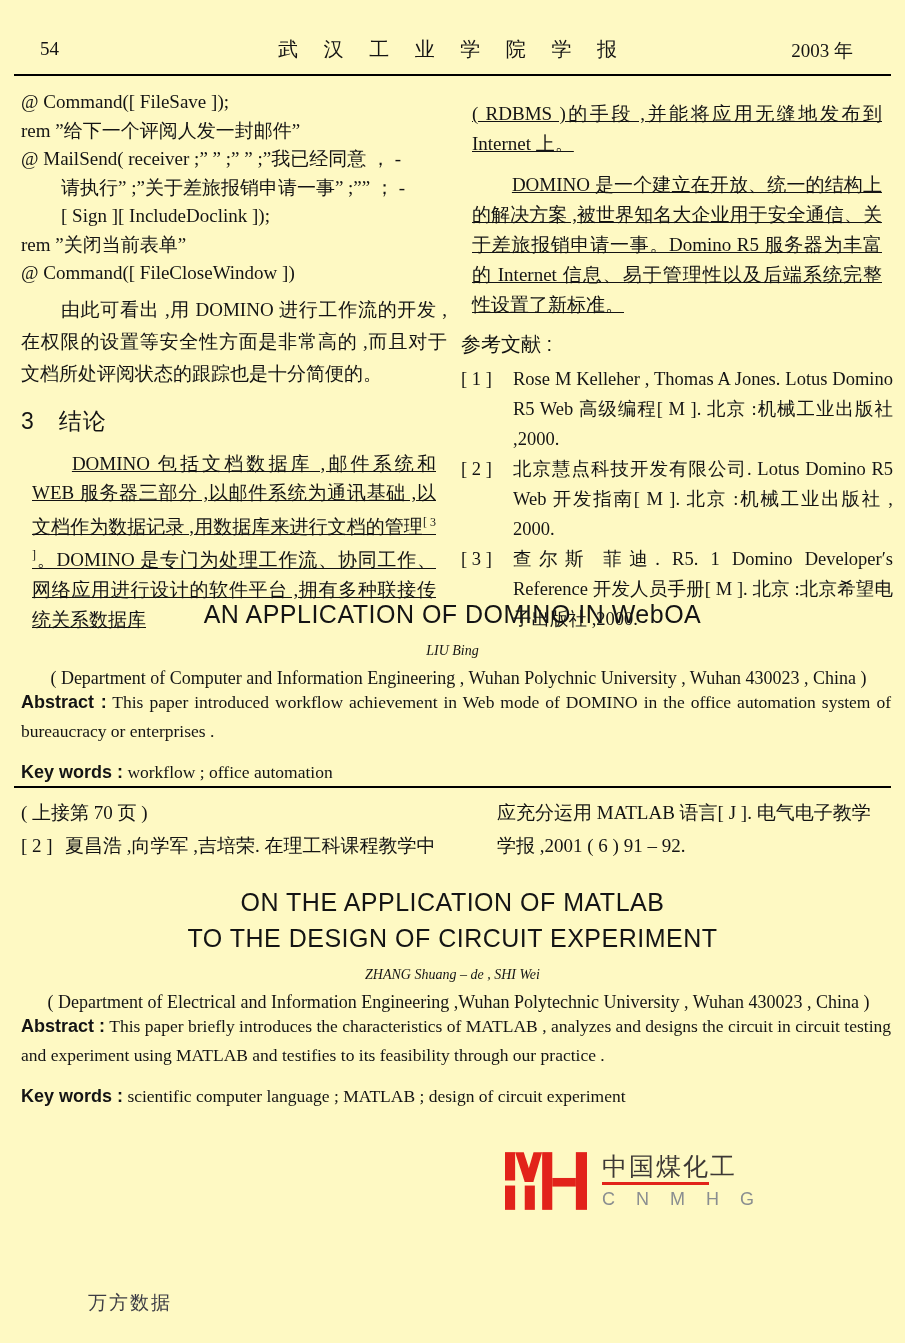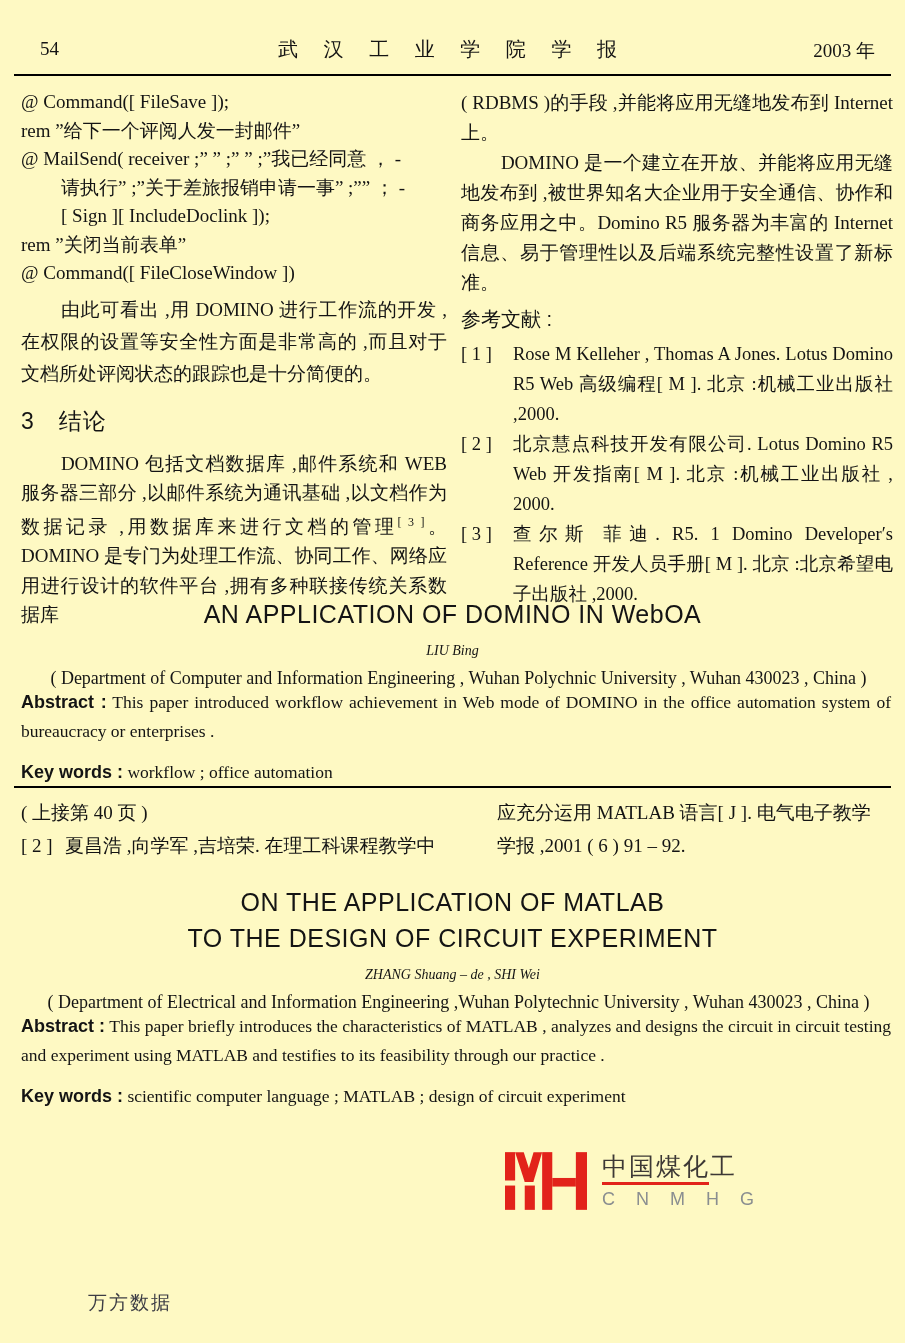--- a/index.html
+++ b/index.html
@@ -4,32 +4,32 @@
 <style>
   html,body{margin:0;padding:0;background:#e8e8e8;}
   .page{
     position:relative;width:905px;height:1343px;background:#fef9c3;
     font-family:"Liberation Serif", serif;color:#141414;overflow:hidden;
   }
   
   .hdr-pagenum{position:absolute;left:40px;top:38px;font-size:19px;}
   .hdr-title{position:absolute;left:0;right:0;top:36px;text-align:center;
     font-size:20px;letter-spacing:10px;font-family:"Liberation Sans",sans-serif;}
-  .hdr-year{position:absolute;right:30px;top:38px;font-size:19px;}
+  .hdr-year{position:absolute;right:52px;top:38px;font-size:19px;}
   .hdr-rule{position:absolute;left:14px;right:14px;top:74px;height:2px;background:#000;}
   
   .col-left{position:absolute;left:21px;top:88px;width:426px;}
   .col-right{position:absolute;left:461px;top:88px;width:432px;}
   .code-line{font-size:19px;line-height:28.5px;white-space:nowrap;}
   .code-indent{padding-left:40px;}
   .cn-par{font-size:19px;line-height:32px;text-align:justify;margin:0;}
   .indent2{text-indent:2.1em;}
   .sec-heading{font-family:"Liberation Sans",sans-serif;font-size:23px;
     margin-top:16px;margin-bottom:12px;letter-spacing:1px;}
-  .cn-par2{font-size:19px;line-height:29.5px;text-align:justify;margin:0;text-indent:2.1em;}
+  .cn-par2{font-size:19px;line-height:29.5px;text-align:justify;margin:11px;text-indent:2.1em;text-decoration:underline;}
   sup{font-size:12px;}
   .refs-heading{font-family:"Liberation Sans",sans-serif;font-size:20px;margin:8px 0 6px 0;}
   .ref-row{display:flex;font-size:18.5px;line-height:30px;}
   .ref-label{width:52px;flex:none;}
   .ref-text{flex:1;text-align:justify;}
   
   .art1{position:absolute;left:0;right:0;top:596px;text-align:center;}
   .art2{position:absolute;left:0;right:0;top:884px;text-align:center;}
   .art-title{font-family:"Liberation Sans",sans-serif;font-size:25px;letter-spacing:0.5px;line-height:36px;}
   .art-author{font-style:italic;font-size:14px;margin-top:11px;}
@@ -74,21 +74,21 @@
     <div class="code-line code-indent">[ Sign ][ IncludeDoclink ]);</div>
     <div class="code-line">rem ”关闭当前表单”</div>
     <div class="code-line">@ Command([ FileCloseWindow ])</div>
     <p class="cn-par indent2" style="margin-top:6px;">由此可看出 ,用 DOMINO 进行工作流的开发 ,在权限的设置等安全性方面是非常高的 ,而且对于文档所处评阅状态的跟踪也是十分简便的。</p>
     <div class="sec-heading">3　结论</div>
     <p class="cn-par2"><span>DOMINO 包括文档数据库 ,邮件系统和 WEB 服务器三部分 ,以邮件系统为通讯基础 ,以文档作为数据记录 ,用数据库来进行文档的管理</span><sup>[ 3 ]</sup><span>。DOMINO 是专门为处理工作流、协同工作、网络应用进行设计的软件平台 ,拥有多种联接传统关系数据库</span></p>
   </div>
 
   <div class="col-right">
     <p class="cn-par2" style="text-indent:0;line-height:30px;">( RDBMS )的手段 ,并能将应用无缝地发布到 Internet 上。</p>
-    <p class="cn-par2" style="line-height:30px;">DOMINO 是一个建立在开放、并能将应用无缝地发布到 ,被世界知名大企业用于安全通信、协作和商务应用之中。Domino R5 服务器为丰富的 Internet 信息、易于管理性以及后端系统完整性设置了新标准。</p>
+    <p class="cn-par2" style="line-height:30px;">DOMINO 是一个建立在开放、统一的结构上的解决方案 ,被世界知名大企业用于安全通信、关于差旅报销申请一事。Domino R5 服务器为丰富的 Internet 信息、易于管理性以及后端系统完整性设置了新标准。</p>
     <div class="refs-heading">参考文献 :</div>
     <div class="ref-row">
       <span class="ref-label">[ 1 ]</span>
       <span class="ref-text">Rose M Kelleher , Thomas A Jones. Lotus Domino R5 Web 高级编程[ M ]. 北京 :机械工业出版社 ,2000.</span>
     </div>
     <div class="ref-row">
       <span class="ref-label">[ 2 ]</span>
       <span class="ref-text">北京慧点科技开发有限公司. Lotus Domino R5 Web 开发指南[ M ]. 北京 :机械工业出版社 , 2000.</span>
     </div>
     <div class="ref-row">
@@ -104,21 +104,21 @@
   </div>
 
   <div class="abs-block abs1">
     <div><span class="lbl">Abstract :</span> <span>This paper introduced workflow achievement in Web mode of DOMINO in the office automation system of bureaucracy or enterprises .</span></div>
     <div class="kw-line"><span class="lbl">Key words :</span> <span>workflow ; office automation</span></div>
   </div>
 
   <div class="mid-rule"></div>
 
   <div class="cont-left">
-    <div>( 上接第 40 页 )</div>
+    <div>( 上接第 70 页 )</div>
     <div class="cont-ref">
       <span class="ref-label">[ 2 ]</span>
       <span>夏昌浩 ,向学军 ,吉培荣. 在理工科课程教学中</span>
     </div>
   </div>
   <div class="cont-right">
     <div>应充分运用 MATLAB 语言[ J ]. 电气电子教学</div>
     <div>学报 ,2001 ( 6 ) 91 – 92.</div>
   </div>
 

